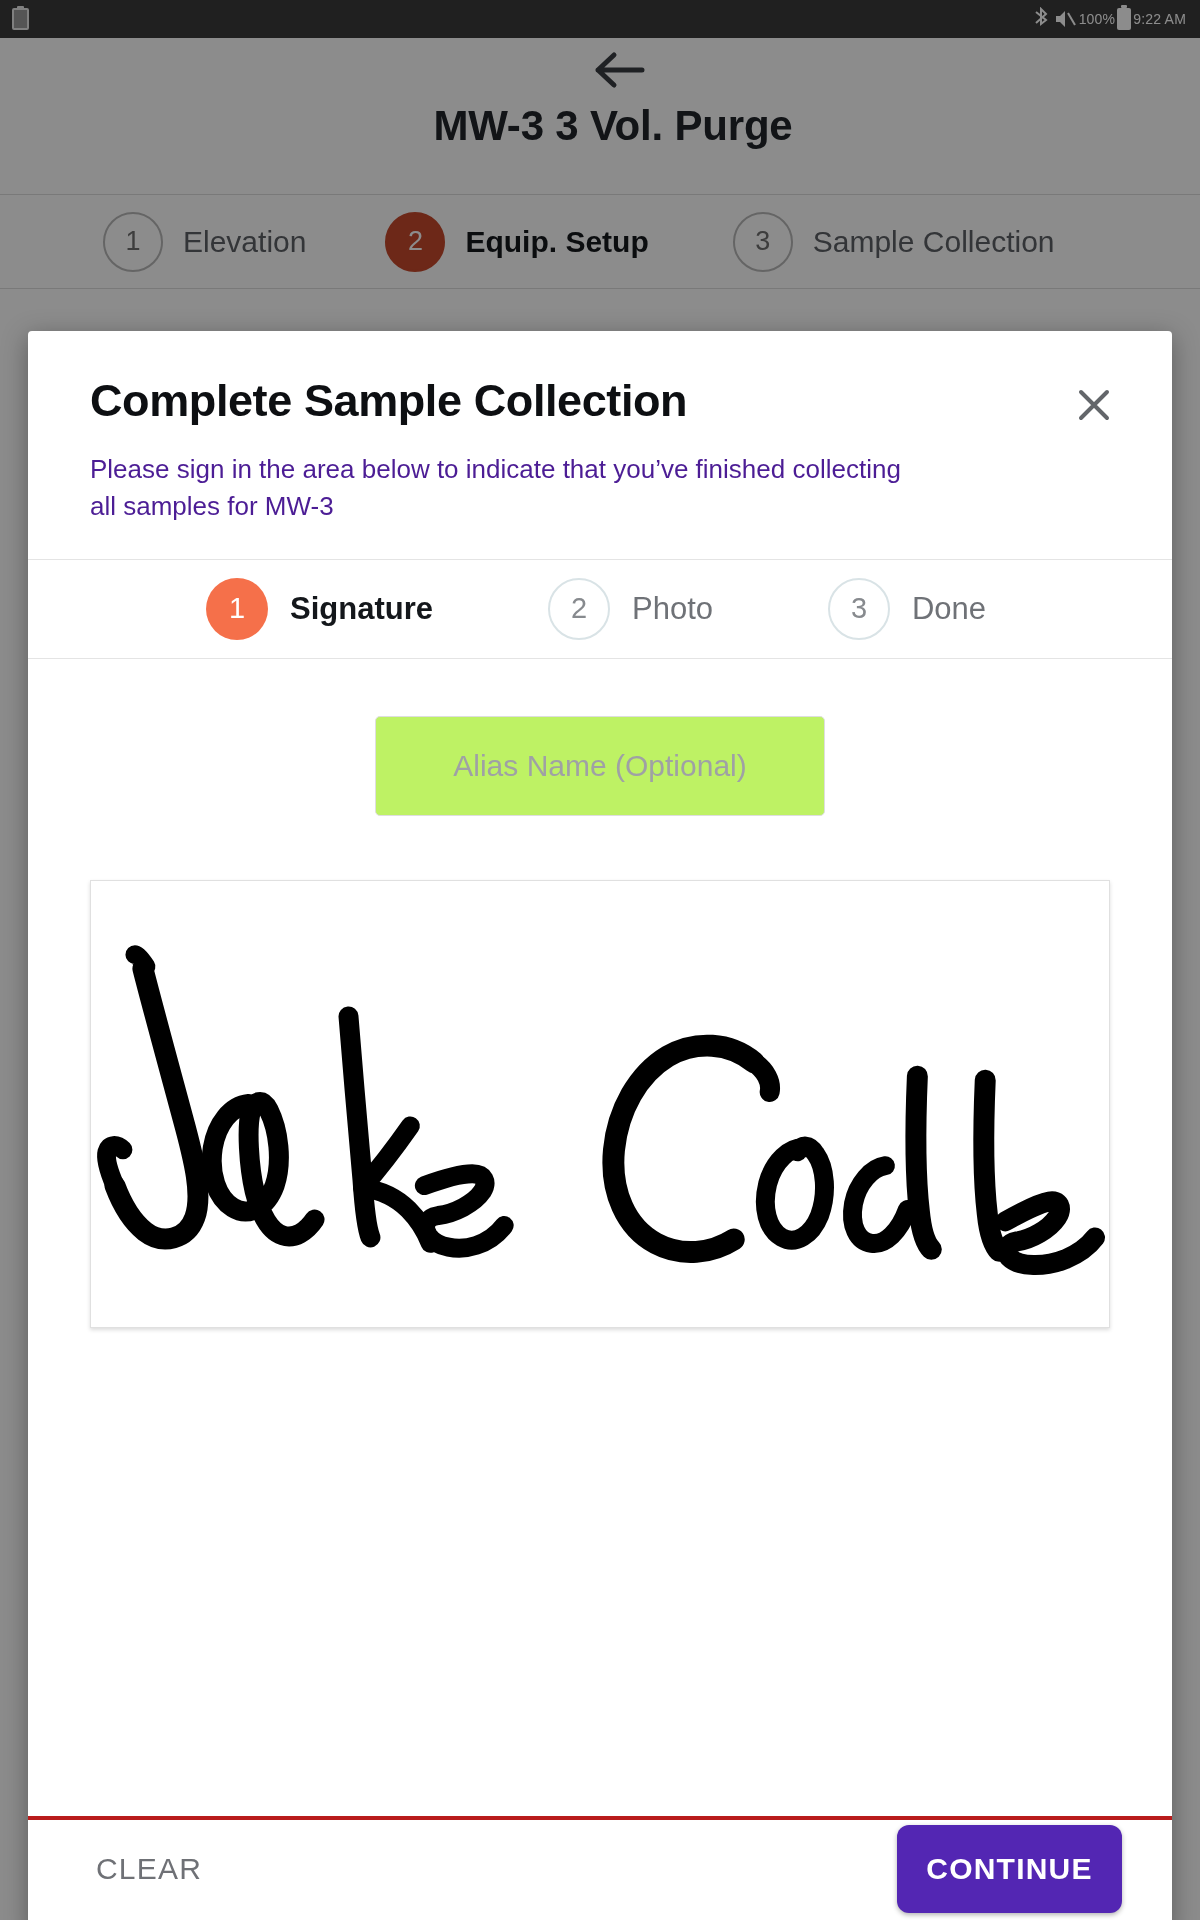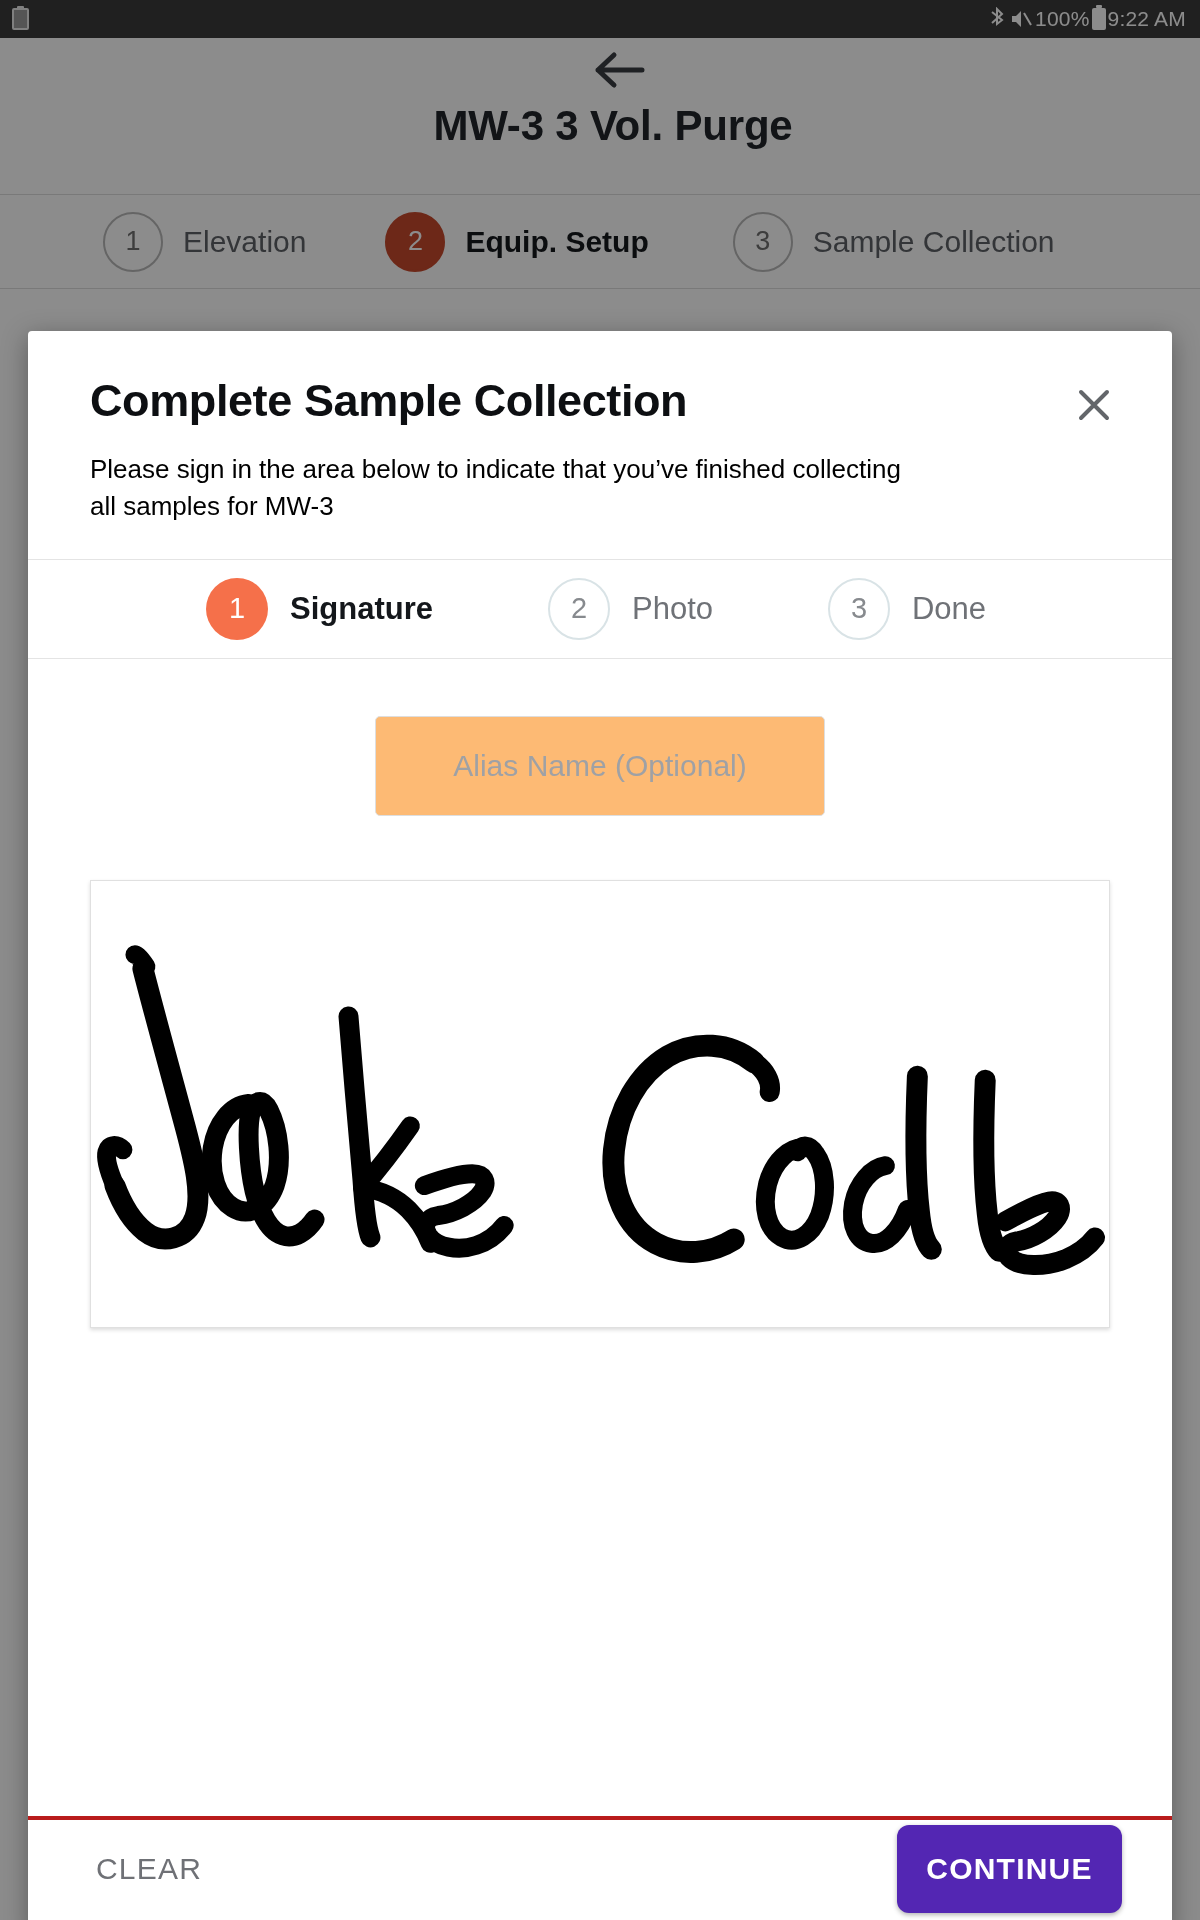--- a/index.html
+++ b/index.html
@@ -21,21 +21,21 @@
   
   .statusbar {
     position: absolute; top: 0; left: 0; width: 1200px; height: 38px;
     background: #3b3b3b;
     display: flex; align-items: center;
   }
   .sb-left { margin-left: 12px; display: flex; align-items: center; gap: 8px; }
   .sb-right {
     margin-left: auto; margin-right: 14px;
     display: flex; align-items: center; gap: 2px;
-    color: #ffffff; font-size: 21px; letter-spacing: .2px;
+    color: #ffffff; font-size: 14px; letter-spacing: .2px;
   }
   .clipboard-ico {
     width: 17px; height: 22px; border: 2px solid #e9e9e9; border-radius: 2px;
     position: relative; background: #9b9b9b;
   }
   .clipboard-ico:before {
     content: ""; position: absolute; top: -4px; left: 3px;
     width: 7px; height: 4px; background: #e9e9e9; border-radius: 1px;
   }
   .battery-ico {
@@ -97,21 +97,21 @@
     display: flex; flex-direction: column;
     overflow: hidden;
     margin-top: 13px;
   }
 
   .dlg-head { padding: 44px 52px 34px 62px; position: relative; }
   .dlg-title {
     font-size: 45px; font-weight: bold; color: #0d0f12; letter-spacing: -.4px;
   }
   .dlg-sub {
-    margin-top: 24px; font-size: 26px; line-height: 1.42; color: #000000;
+    margin-top: 24px; font-size: 26px; line-height: 1.42; color: #4c1d95;
     max-width: 830px;
   }
   .dlg-close {
     position: absolute; right: 50px; top: 46px;
     width: 56px; height: 56px; display: flex; align-items: center; justify-content: center;
   }
 
   .dlg-divider { height: 1px; background: #e4e4e4; }
 
   
@@ -130,21 +130,21 @@
   .d-gap-a { width: 115px; }
   .d-gap-b { width: 115px; }
 
   
   .dlg-content { flex: 1; position: relative; background: #ffffff; }
 
   .alias-wrap { display: flex; justify-content: center; padding-top: 57px; }
   .alias-input {
     width: 450px; height: 100px;
     border: 1px solid #dedede; border-radius: 5px;
-    background: #fdba74;
+    background: #bef264;
     font-family: "Liberation Sans", sans-serif;
     font-size: 30px; color: #424449; text-align: center;
   }
   .alias-input::placeholder { color: #9fa1a5; }
 
   .sig-wrap { display: flex; justify-content: center; padding-top: 64px; }
   .sig-box {
     width: 1020px; height: 448px;
     background: #ffffff;
     border: 1px solid #e0e0e0;

